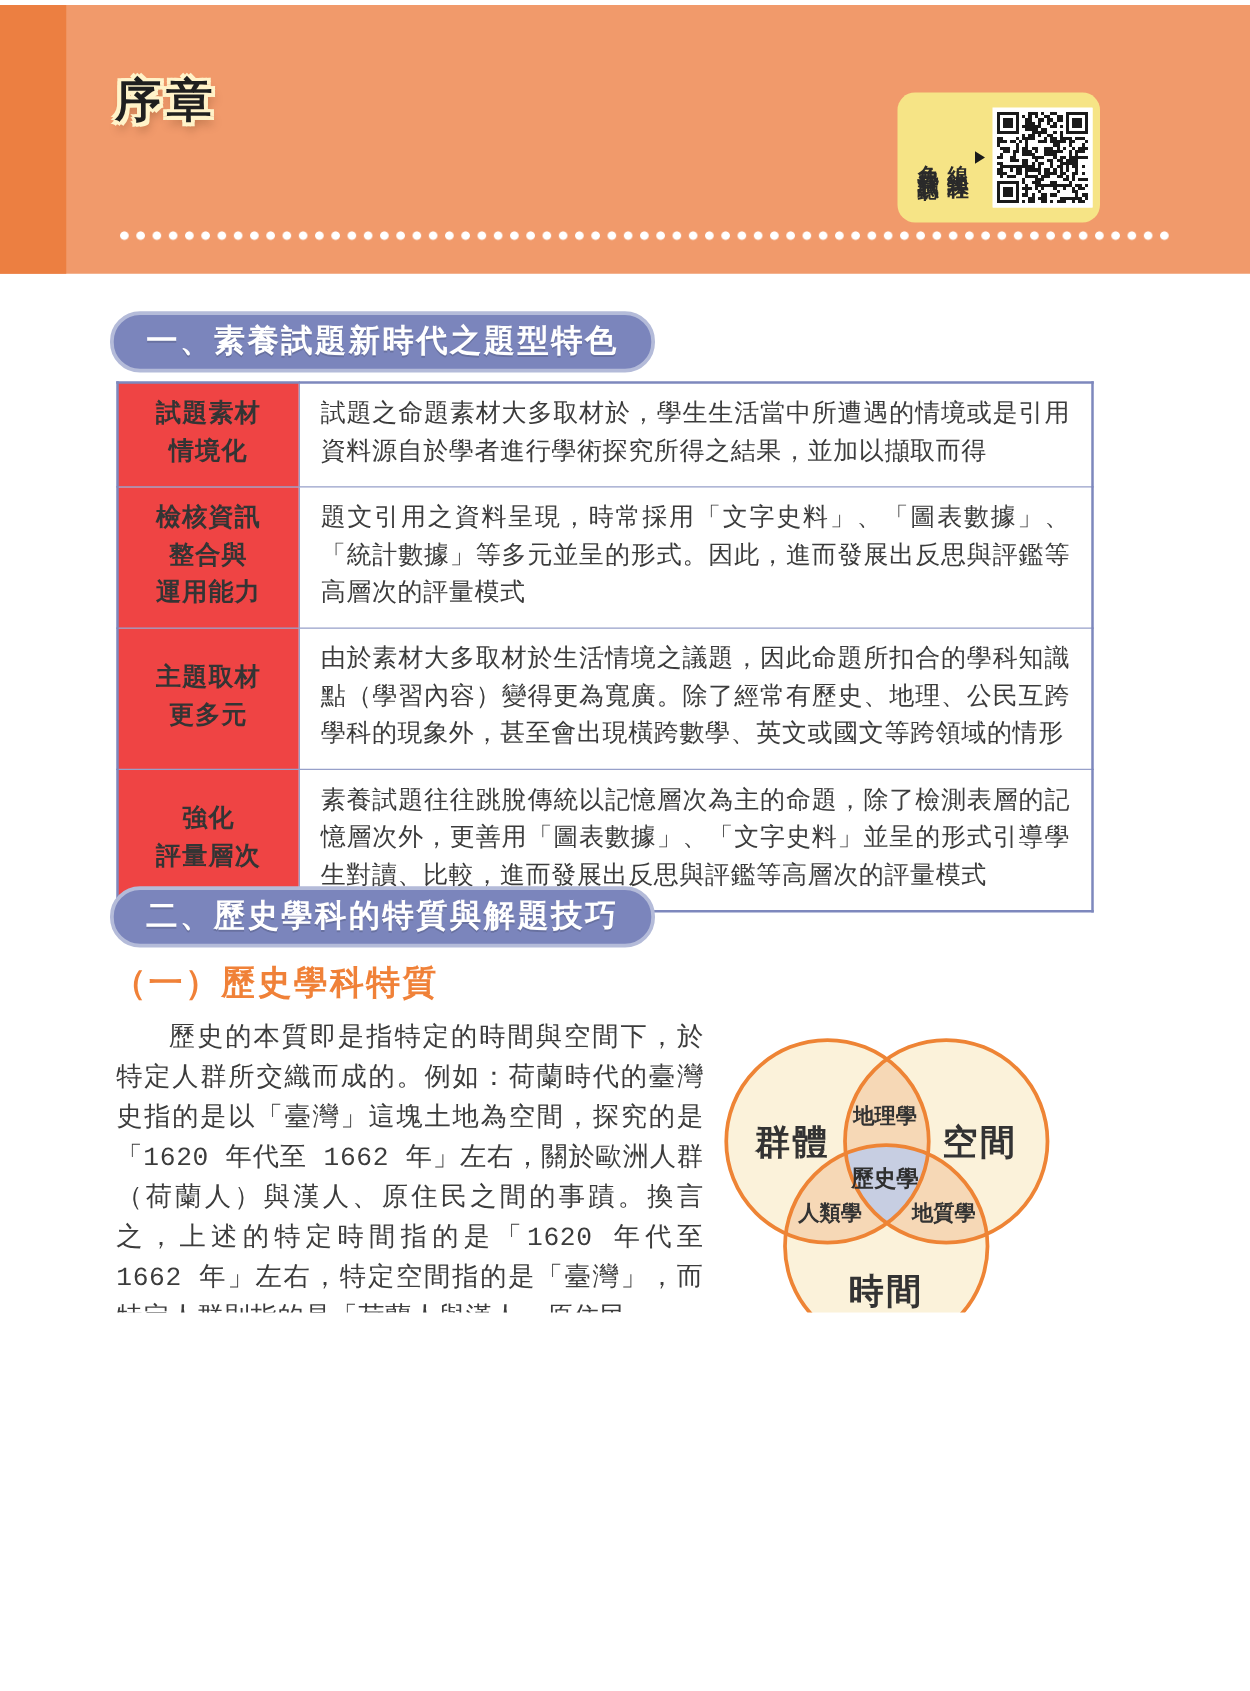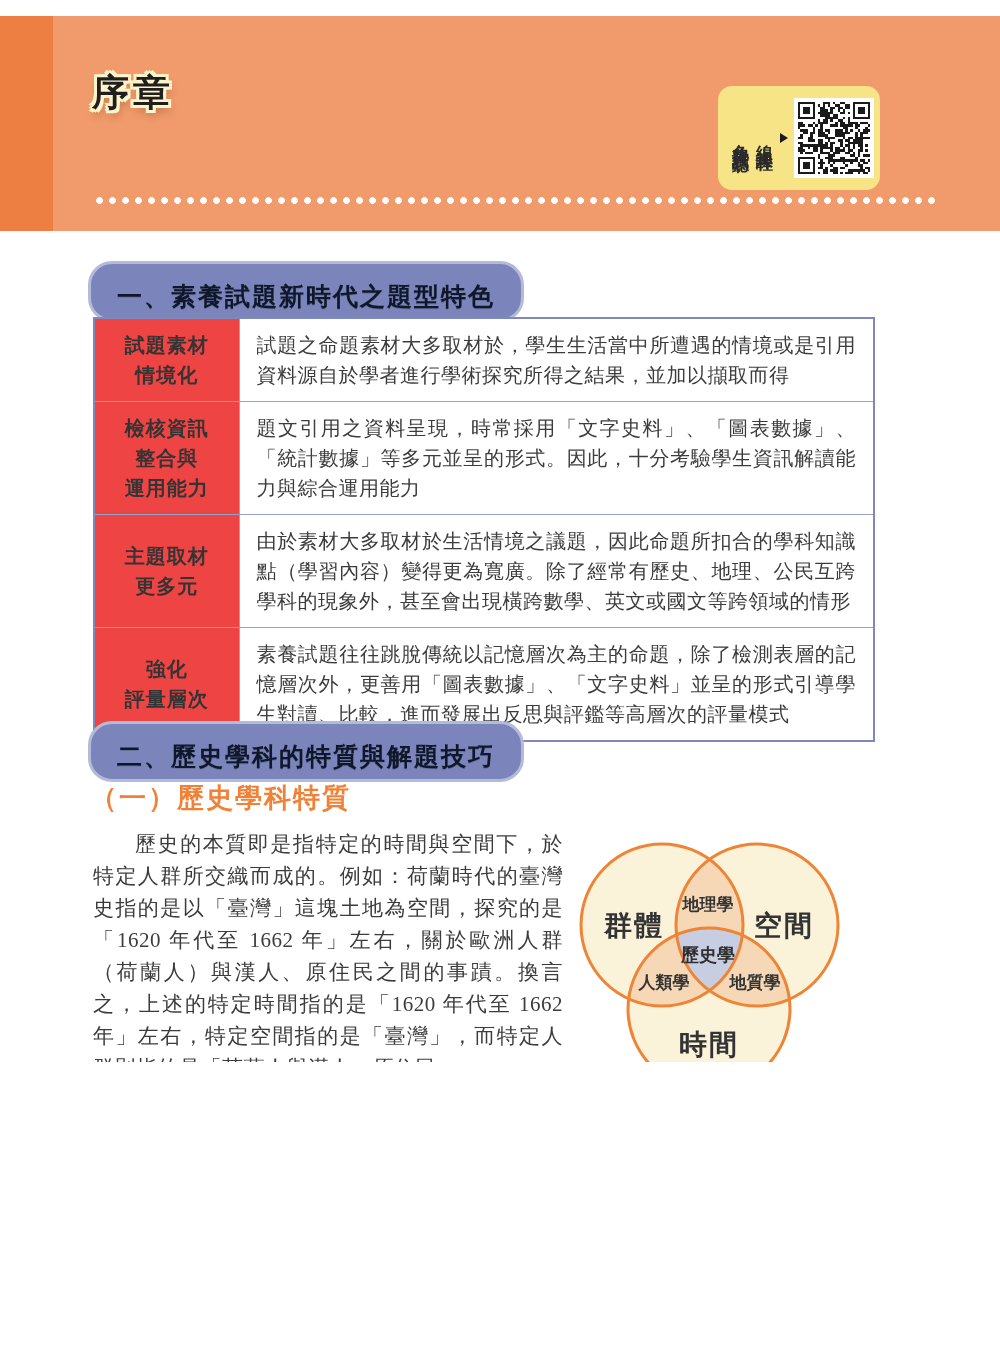--- a/index.html
+++ b/index.html
@@ -1,20 +1,20 @@
 <!DOCTYPE html>
 <html><head>
 <meta charset="utf-8">
 <style>
   * { margin:0; padding:0; box-sizing:border-box; }
   html,body { background:#ffffff; }
   .page {
-    position:relative; width:1000px; height:1046px; margin:16px auto;
+    position:relative; width:1000px; height:1046px; margin:4px auto;
     background:#ffffff; overflow:hidden;
-    font-family:Liberation Serif, serif;
+    font-family:Liberation Mono, monospace;
     color:#3c3c3c;
   }
   
   .header { position:absolute; left:0; top:0; width:1000px; height:215px; background:#F19A6B; }
   .header-stripe { position:absolute; left:0; top:0; width:53px; height:215px; background:#EC7F41; }
   .chapter-label {
     position:absolute; left:92px; top:52px; font-size:37px; font-weight:800; color:#1f1f1f; letter-spacing:4px;
     text-shadow:-3px -3px 0 #FFF3C9, 3px -3px 0 #FFF3C9, -3px 3px 0 #FFF3C9, 3px 3px 0 #FFF3C9,
                  0 -3px 0 #FFF3C9, 0 3px 0 #FFF3C9, -3px 0 0 #FFF3C9, 3px 0 0 #FFF3C9, 2px 6px 8px rgba(60,30,0,.35);
   }
@@ -31,21 +31,21 @@
   .badge-arrow { width:0; height:0; border-top:5px solid transparent; border-bottom:5px solid transparent; border-left:8px solid #1a1a1a; margin:0 2px; }
   .qr-svg { width:80px; height:80px; background:#ffffff; flex:0 0 auto; }
   .white-dots {
     position:absolute; left:93px; top:180px; width:845px; height:9px;
     background-image:radial-gradient(circle, #ffffff 3.1px, rgba(255,255,255,0) 3.7px);
     background-size:13px 9px; background-repeat:repeat-x; background-position:0 center;
   }
   
   .pill {
     position:absolute; display:inline-block; background:#7B85BC; border:3px solid #B4BBD9; border-radius:24px;
-    color:#0f172a; font-weight:800; font-size:25px; letter-spacing:2px; padding:16px 26px 6px 26px;
+    color:#ffffff; font-weight:800; font-size:25px; letter-spacing:2px; padding:4px 26px 6px 26px;
     text-shadow:0 1px 0 rgba(0,0,0,.15);
   }
   .pill-1 { left:88px; top:245px; }
   .pill-2 { left:88px; top:705px; }
   
   .feature-table {
     position:absolute; left:93px; top:301px; width:782px; border-collapse:collapse;
     border:2px solid #7E88BD; background:#ffffff;
   }
   .feature-table th {
@@ -473,21 +473,21 @@
     <tbody>
       <tr>
         <th>試題素材
 情境化</th>
         <td>試題之命題素材大多取材於，學生生活當中所遭遇的情境或是引用資料源自於學者進行學術探究所得之結果，並加以擷取而得</td>
       </tr>
       <tr>
         <th>檢核資訊
 整合與
 運用能力</th>
-        <td>題文引用之資料呈現，時常採用「文字史料」、「圖表數據」、「統計數據」等多元並呈的形式。因此，十分考驗學生資訊解讀能力與綜合運用能力</td>
+        <td>題文引用之資料呈現，時常採用「文字史料」、「圖表數據」、「統計數據」等多元並呈的形式。因此，進而發展出反思與評鑑等高層次的評量模式</td>
       </tr>
       <tr>
         <th>主題取材
 更多元</th>
         <td>由於素材大多取材於生活情境之議題，因此命題所扣合的學科知識點（學習內容）變得更為寬廣。除了經常有歷史、地理、公民互跨學科的現象外，甚至會出現橫跨數學、英文或國文等跨領域的情形</td>
       </tr>
       <tr>
         <th>強化
 評量層次</th>
         <td>素養試題往往跳脫傳統以記憶層次為主的命題，除了檢測表層的記憶層次外，更善用「圖表數據」、「文字史料」並呈的形式引導學生對讀、比較，進而發展出反思與評鑑等高層次的評量模式</td>

